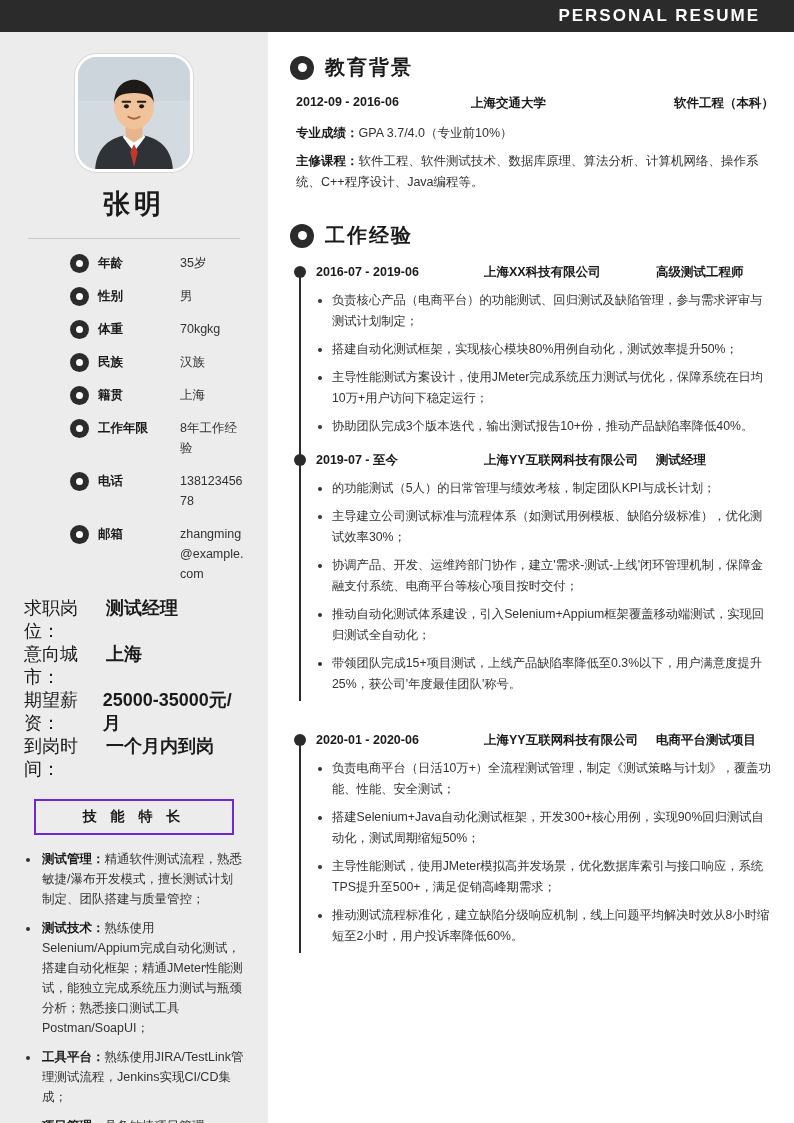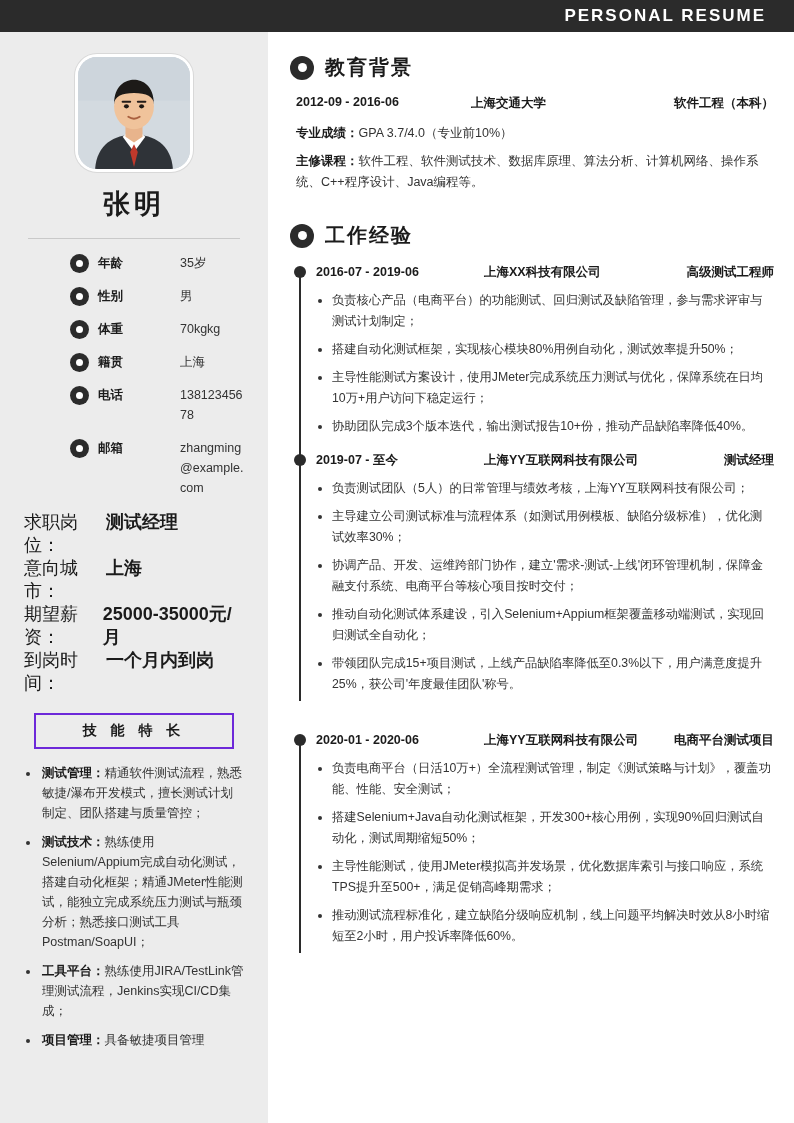--- a/index.html
+++ b/index.html
@@ -23,21 +23,21 @@
     background: #2b2b2b;
   }
   .header .bar-left {
     position: absolute;
     left: 0; top: 0;
     width: 488px; height: 32px;
     background: #2b2b2b;
   }
   .header .title {
     position: absolute;
-    right: 28px; top: 0;
+    right: 34px; top: 0;
     height: 32px;
     line-height: 32px;
     color: #ffffff;
     font-size: 17px;
     font-weight: bold;
     letter-spacing: 2px;
   }
 
   
   .sidebar {
@@ -236,21 +236,21 @@
   .tl-head {
     display: flex;
     font-size: 12.5px;
     font-weight: bold;
     color: #1b1b1b;
     margin-bottom: 9px;
     line-height: 18px;
   }
   .tl-date { width: 168px; flex: 0 0 168px; }
   .tl-company { flex: 1; }
-  .tl-role { width: 118px; flex: 0 0 118px; text-align: right; }
+  .tl-role { width: 118px; flex: 0 0 118px; }
   .tl-list { margin: 0; padding: 0 0 0 16px; }
   .tl-list li {
     font-size: 12.3px;
     line-height: 21px;
     color: #333;
     margin-bottom: 7px;
   }
 </style>
 </head>
 <body>
@@ -306,27 +306,37 @@
       <span class="info-label">性别</span>
       <span class="info-value">男</span>
     </div>
 
     <div class="info-row">
       <span class="bullet-ic"></span>
       <span class="info-label">体重</span>
       <span class="info-value">70kgkg</span>
     </div>
 
+    <div class="info-row">
+      <span class="bullet-ic"></span>
+      <span class="info-label">民族</span>
+      <span class="info-value">汉族</span>
+    </div>
 
     <div class="info-row">
       <span class="bullet-ic"></span>
       <span class="info-label">籍贯</span>
       <span class="info-value">上海</span>
     </div>
 
+    <div class="info-row">
+      <span class="bullet-ic"></span>
+      <span class="info-label">工作年限</span>
+      <span class="info-value">8年工作经验</span>
+    </div>
 
     <div class="info-row">
       <span class="bullet-ic"></span>
       <span class="info-label">电话</span>
       <span class="info-value">13812345678</span>
     </div>
 
     <div class="info-row">
       <span class="bullet-ic"></span>
       <span class="info-label">邮箱</span>
@@ -416,21 +426,21 @@
     </div>
 
     <div class="tl-item">
       <span class="tl-dot"></span>
       <div class="tl-head">
         <span class="tl-date">2019-07 - 至今</span>
         <span class="tl-company">上海YY互联网科技有限公司</span>
         <span class="tl-role">测试经理</span>
       </div>
       <ul class="tl-list">
-        <li>负责测试团队（5人）的日常管理与绩效考核，上海YY互联网科技有限公司；</li>
+        <li>的功能测试（5人）的日常管理与绩效考核，制定团队KPI与成长计划；</li>
         <li>主导建立公司测试标准与流程体系（如测试用例模板、缺陷分级标准），优化测试效率30%；</li>
         <li>协调产品、开发、运维跨部门协作，建立'需求-测试-上线'闭环管理机制，保障金融支付系统、电商平台等核心项目按时交付；</li>
         <li>推动自动化测试体系建设，引入Selenium+Appium框架覆盖移动端测试，实现回归测试全自动化；</li>
         <li>带领团队完成15+项目测试，上线产品缺陷率降低至0.3%以下，用户满意度提升25%，获公司'年度最佳团队'称号。</li>
       </ul>
     </div>
 
   </div>
 
   <div class="sec-gap"></div>

